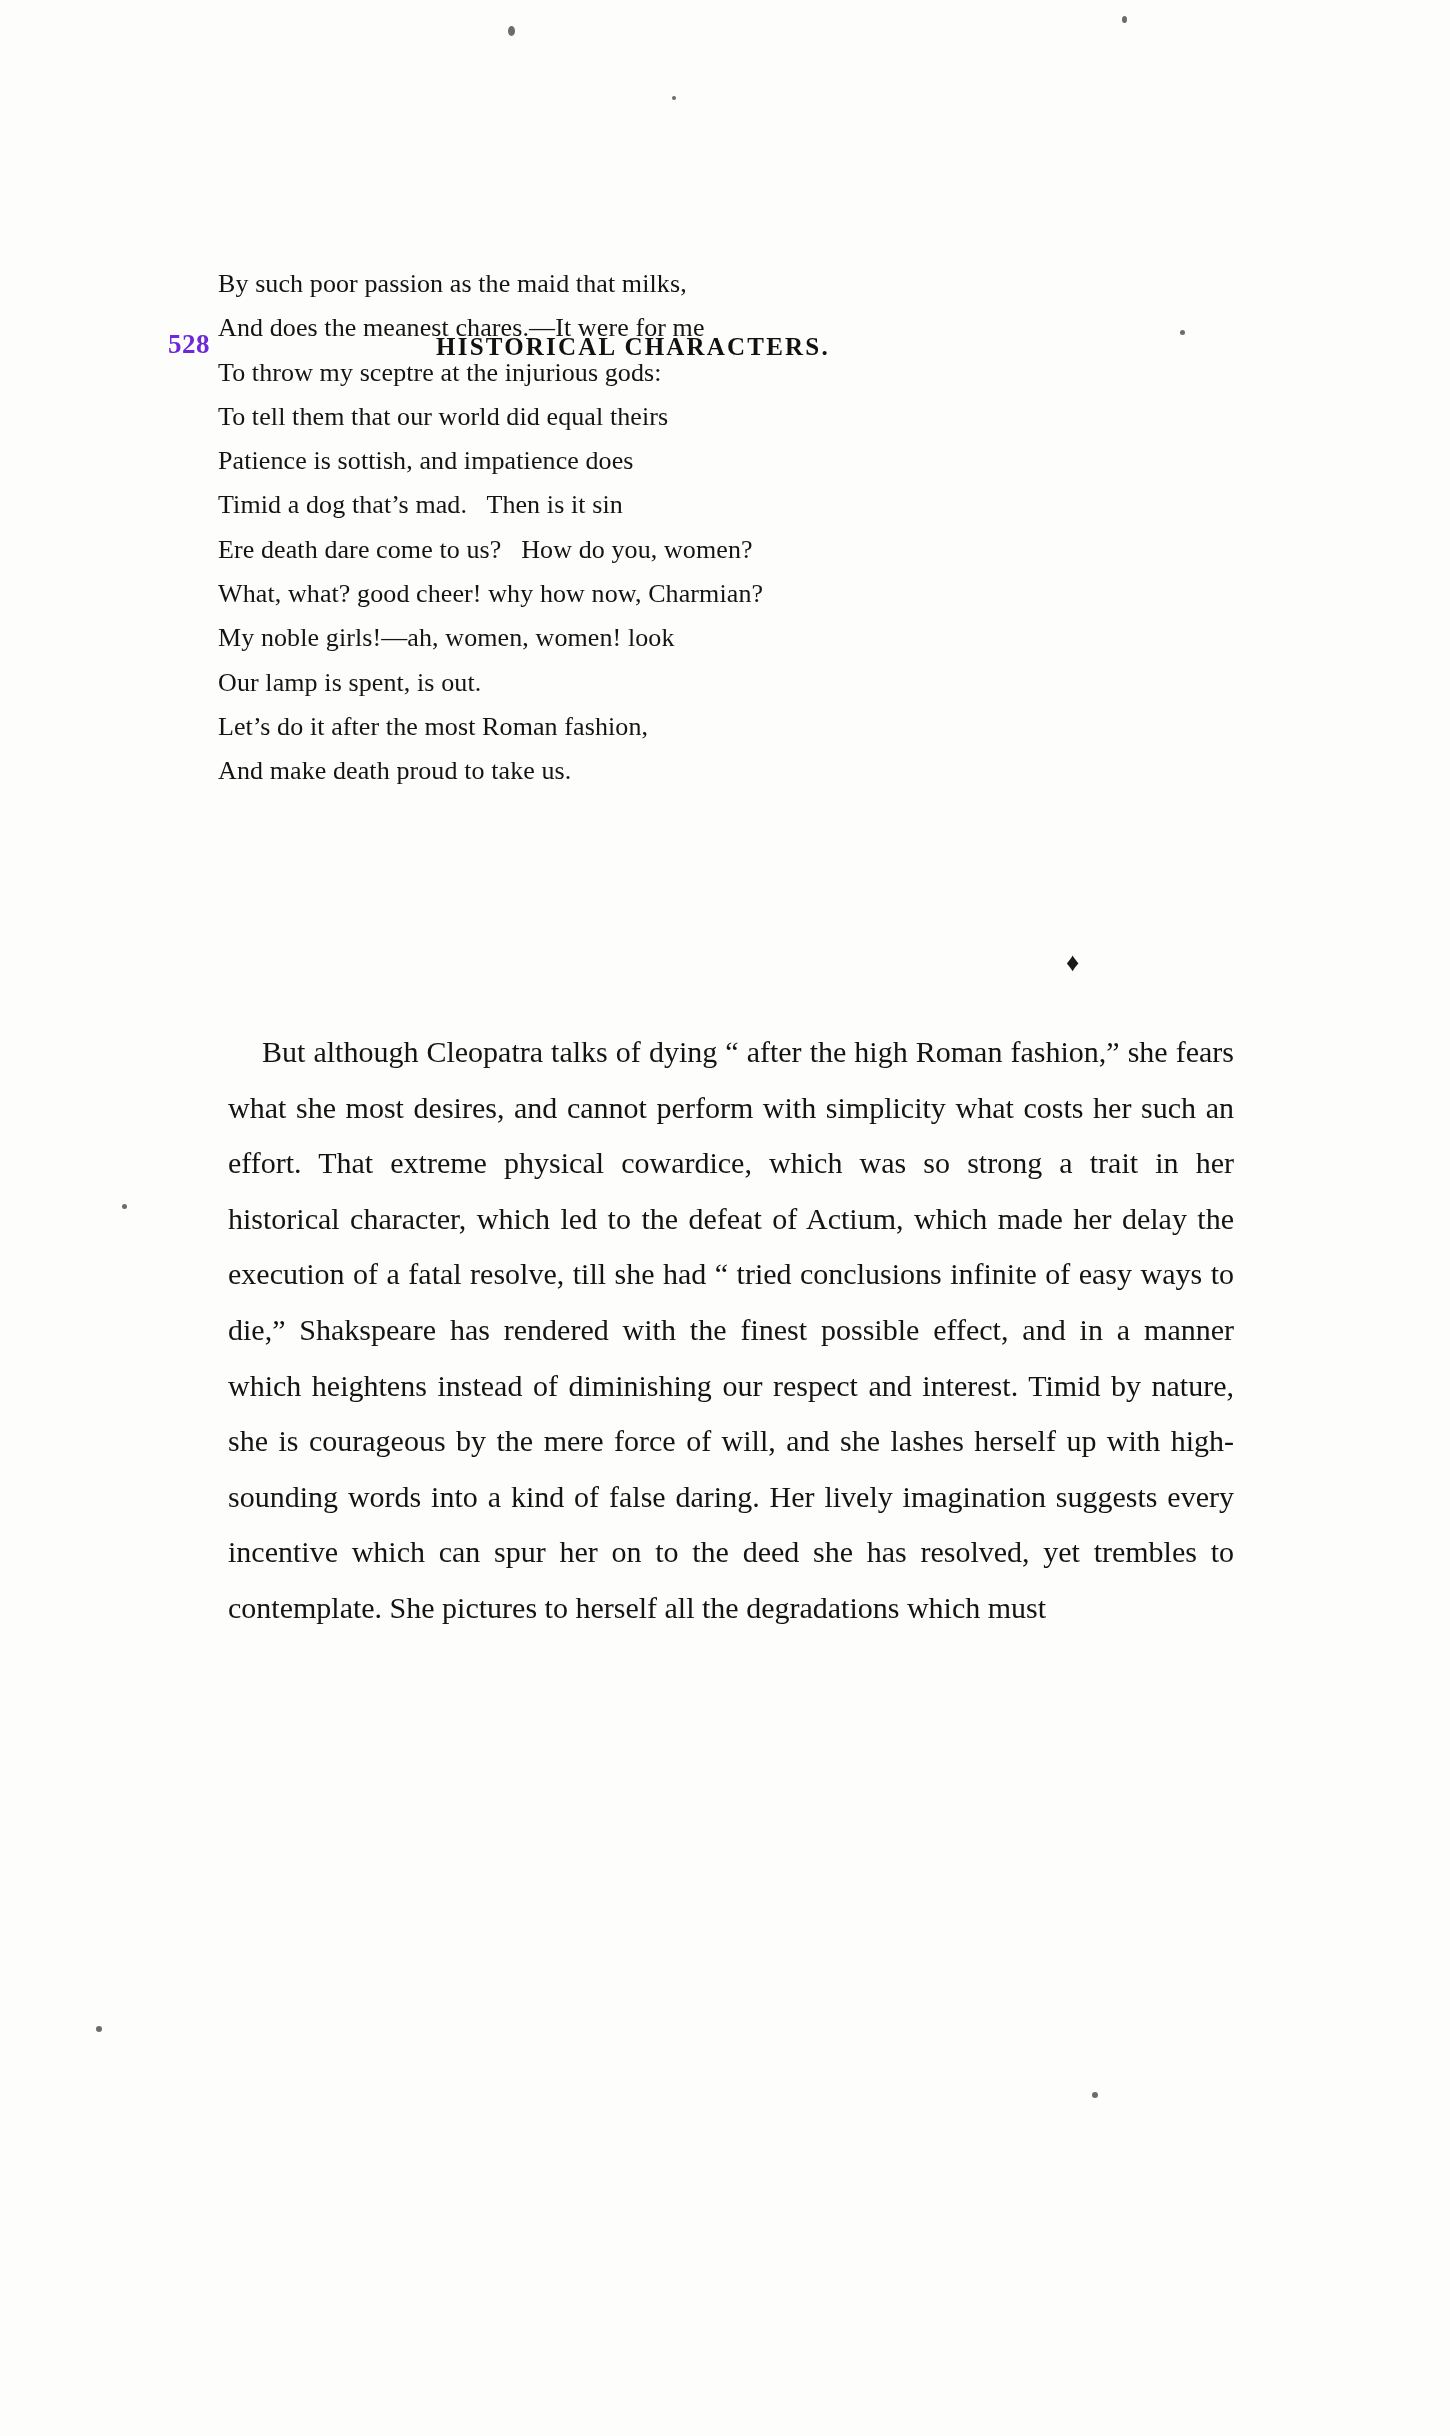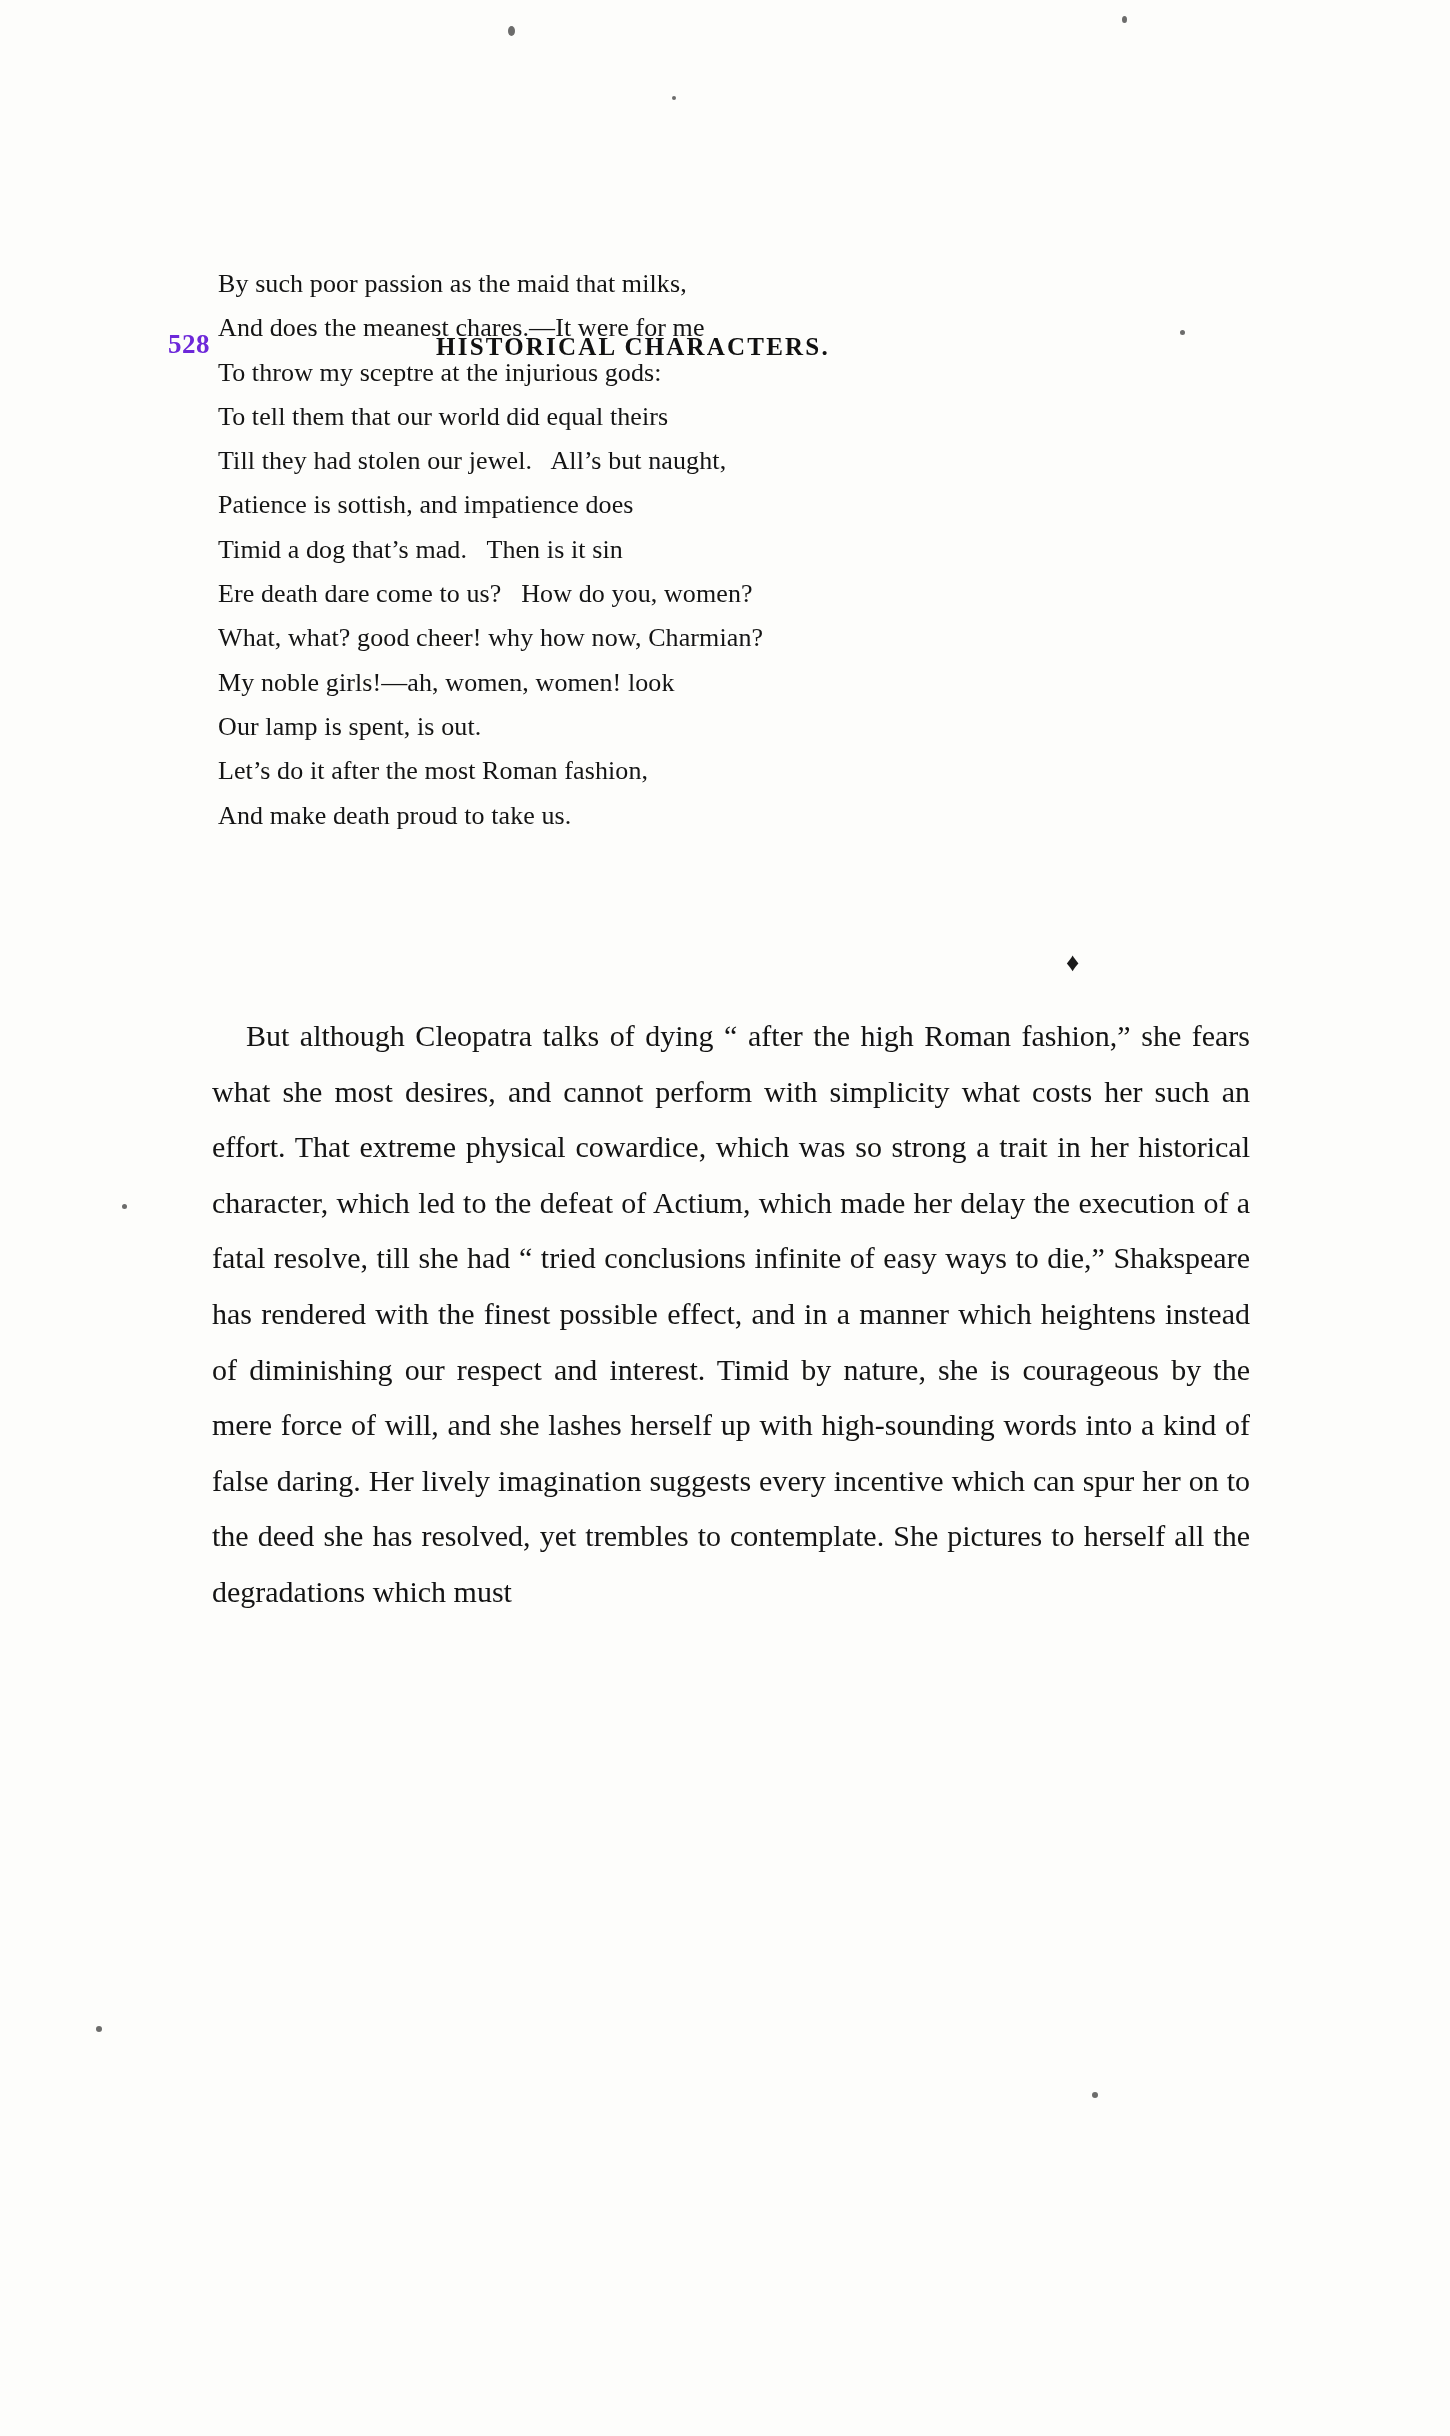--- a/index.html
+++ b/index.html
@@ -80,21 +80,21 @@
   .prose {
     position: absolute;
     left: 212px;
     top: 1008px;
     width: 1038px;
     font-size: 30px;
     line-height: 55.6px;
     text-align: justify;
     text-justify: inter-word;
   }
-  .prose p { margin: 0; text-indent: 34px; }
+  .prose p { margin: 16px; text-indent: 34px; }
 </style>
 </head>
 <body>
 
 <div class="page">
 
   <div class="speck" style="left:508px;top:26px;width:7px;height:10px;"></div>
   <div class="speck" style="left:1122px;top:16px;width:5px;height:7px;"></div>
   <div class="speck" style="left:672px;top:96px;width:4px;height:4px;"></div>
   <div class="speck" style="left:1180px;top:330px;width:5px;height:5px;"></div>
@@ -105,21 +105,20 @@
   <div class="header">
     <div class="folio">528</div>
     <div class="running-head">HISTORICAL CHARACTERS.</div>
   </div>
 
   <div class="verse">
     <div class="line">By such poor passion as the maid that milks,</div>
     <div class="line">And does the meanest chares.—It were for me</div>
     <div class="line">To throw my sceptre at the injurious gods:</div>
     <div class="line">To tell them that our world did equal theirs</div>
-    <div class="line">Till they had stolen our jewel.   All’s but naught,</div>
     <div class="line">Patience is sottish, and impatience does</div>
     <div class="line">Timid a dog that’s mad.   Then is it sin</div>
     <div class="line">Ere death dare come to us?   How do you, women?</div>
     <div class="line">What, what? good cheer! why how now, Charmian?</div>
     <div class="line">My noble girls!—ah, women, women! look</div>
     <div class="line">Our lamp is spent, is out.</div>
     <div class="line">Let’s do it after the most Roman fashion,</div>
     <div class="line">And make death proud to take us.</div>
   </div>
 

